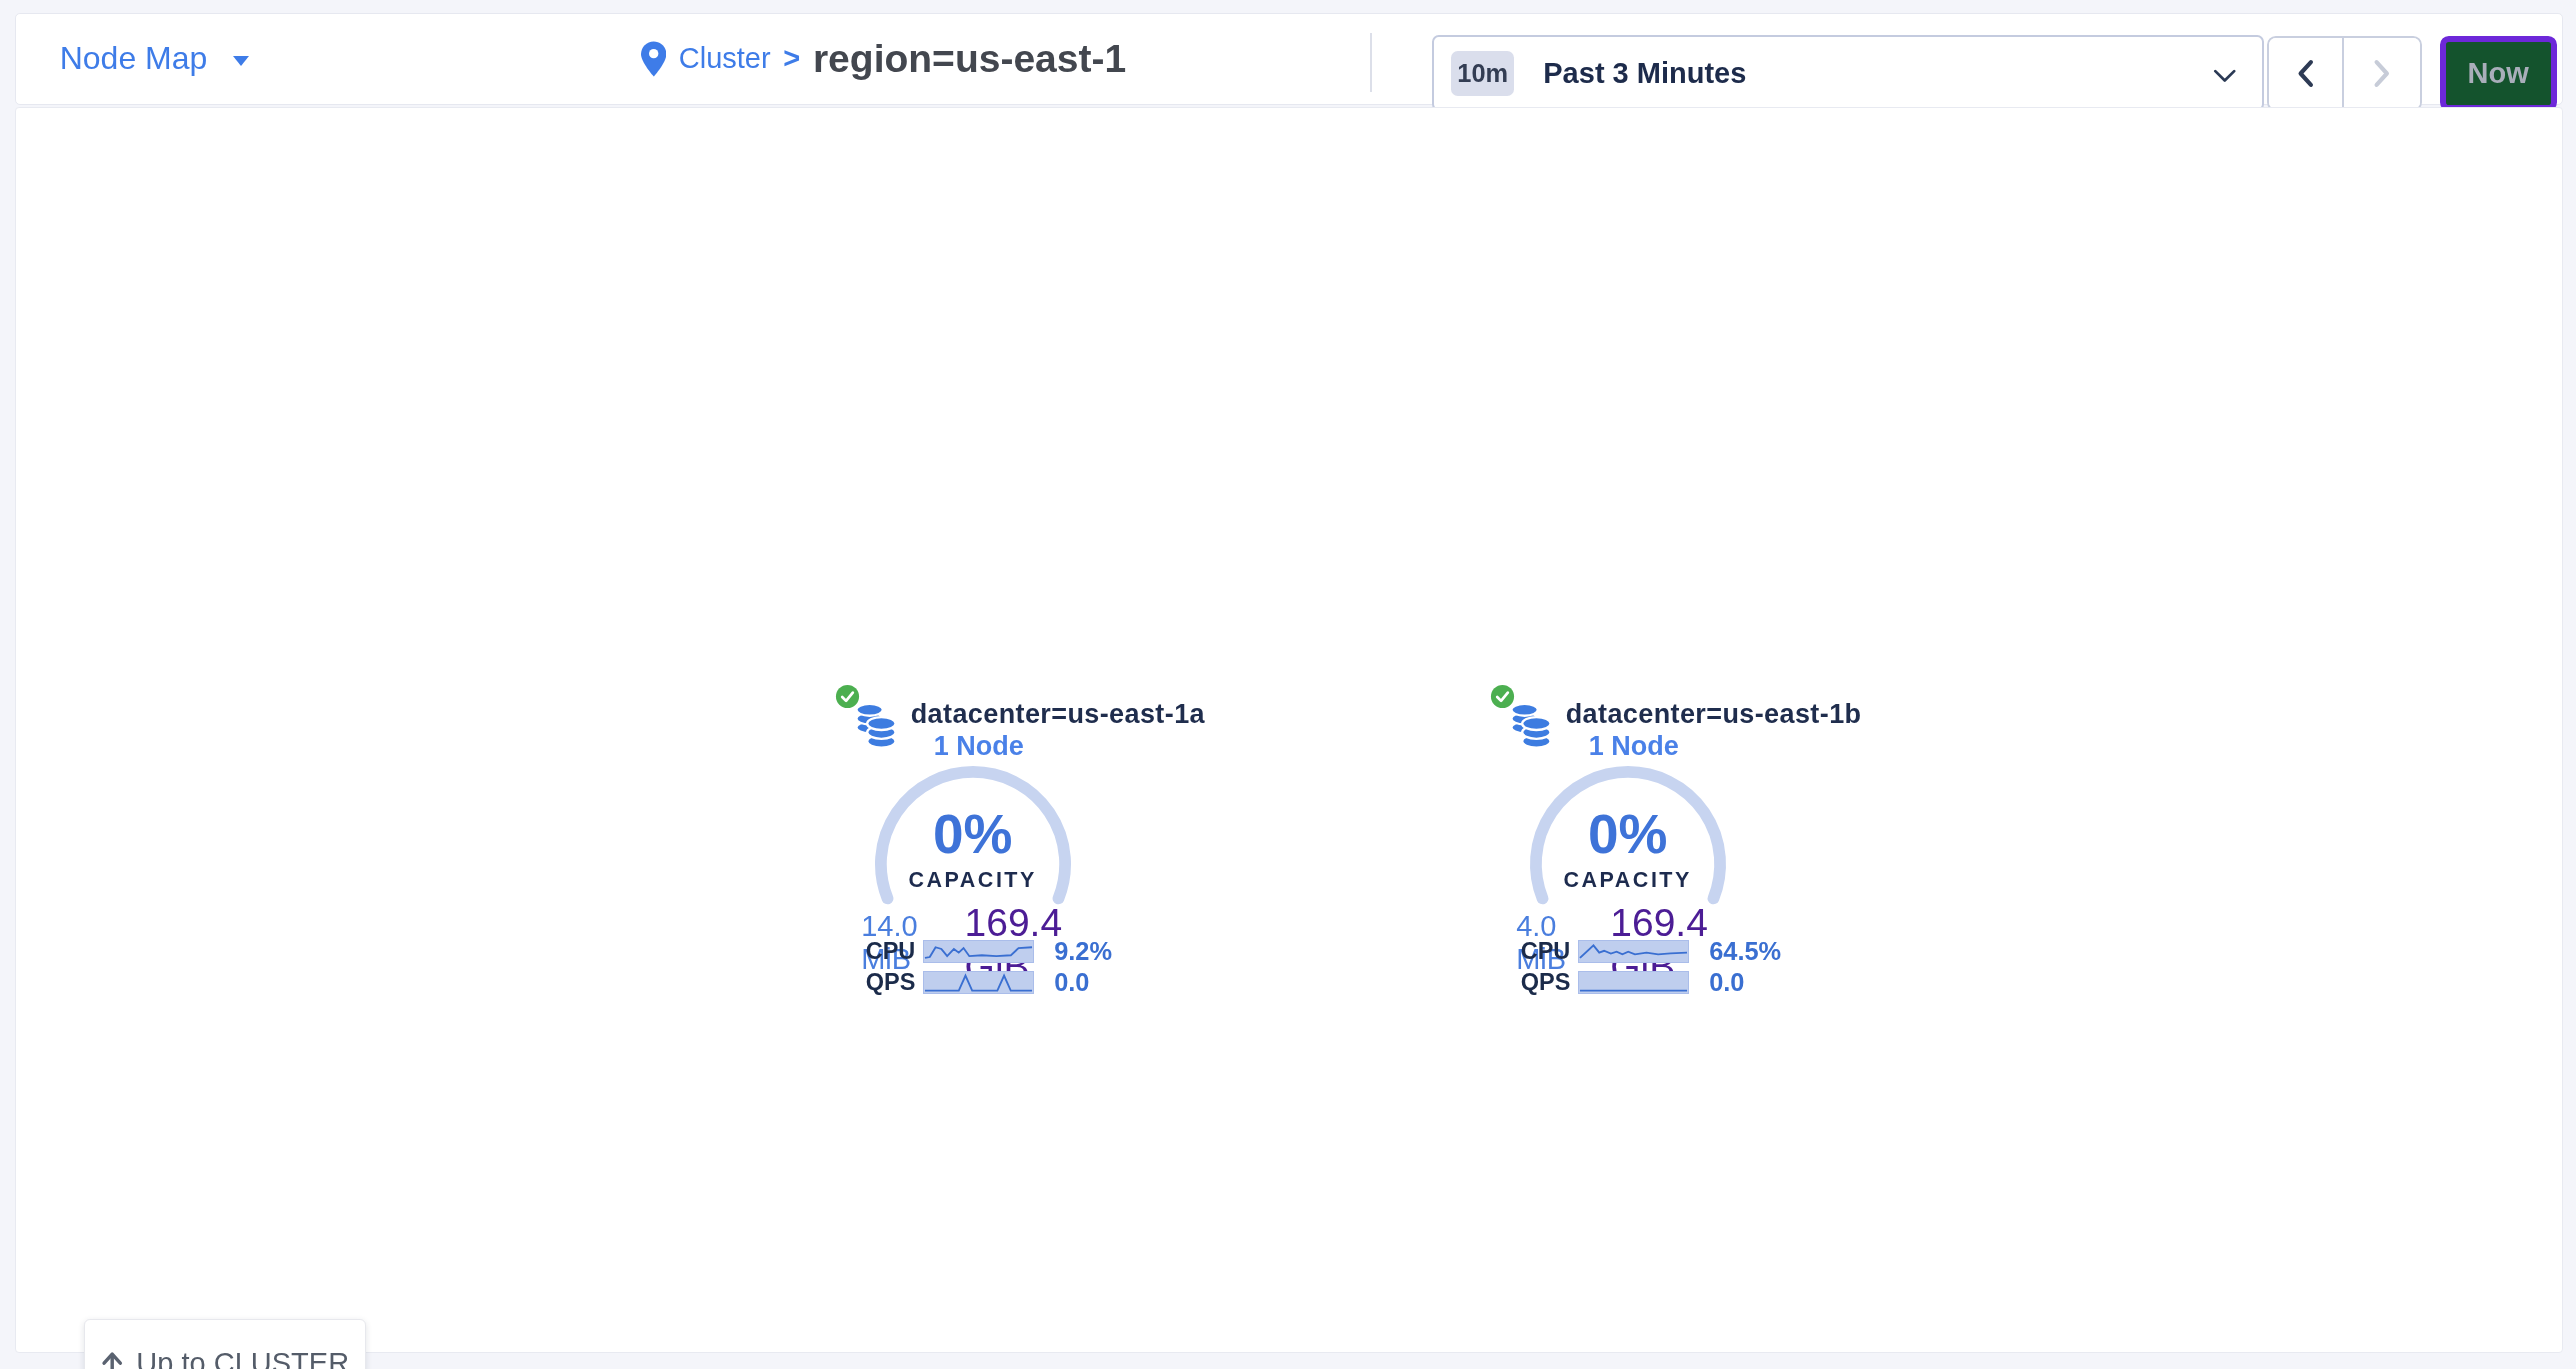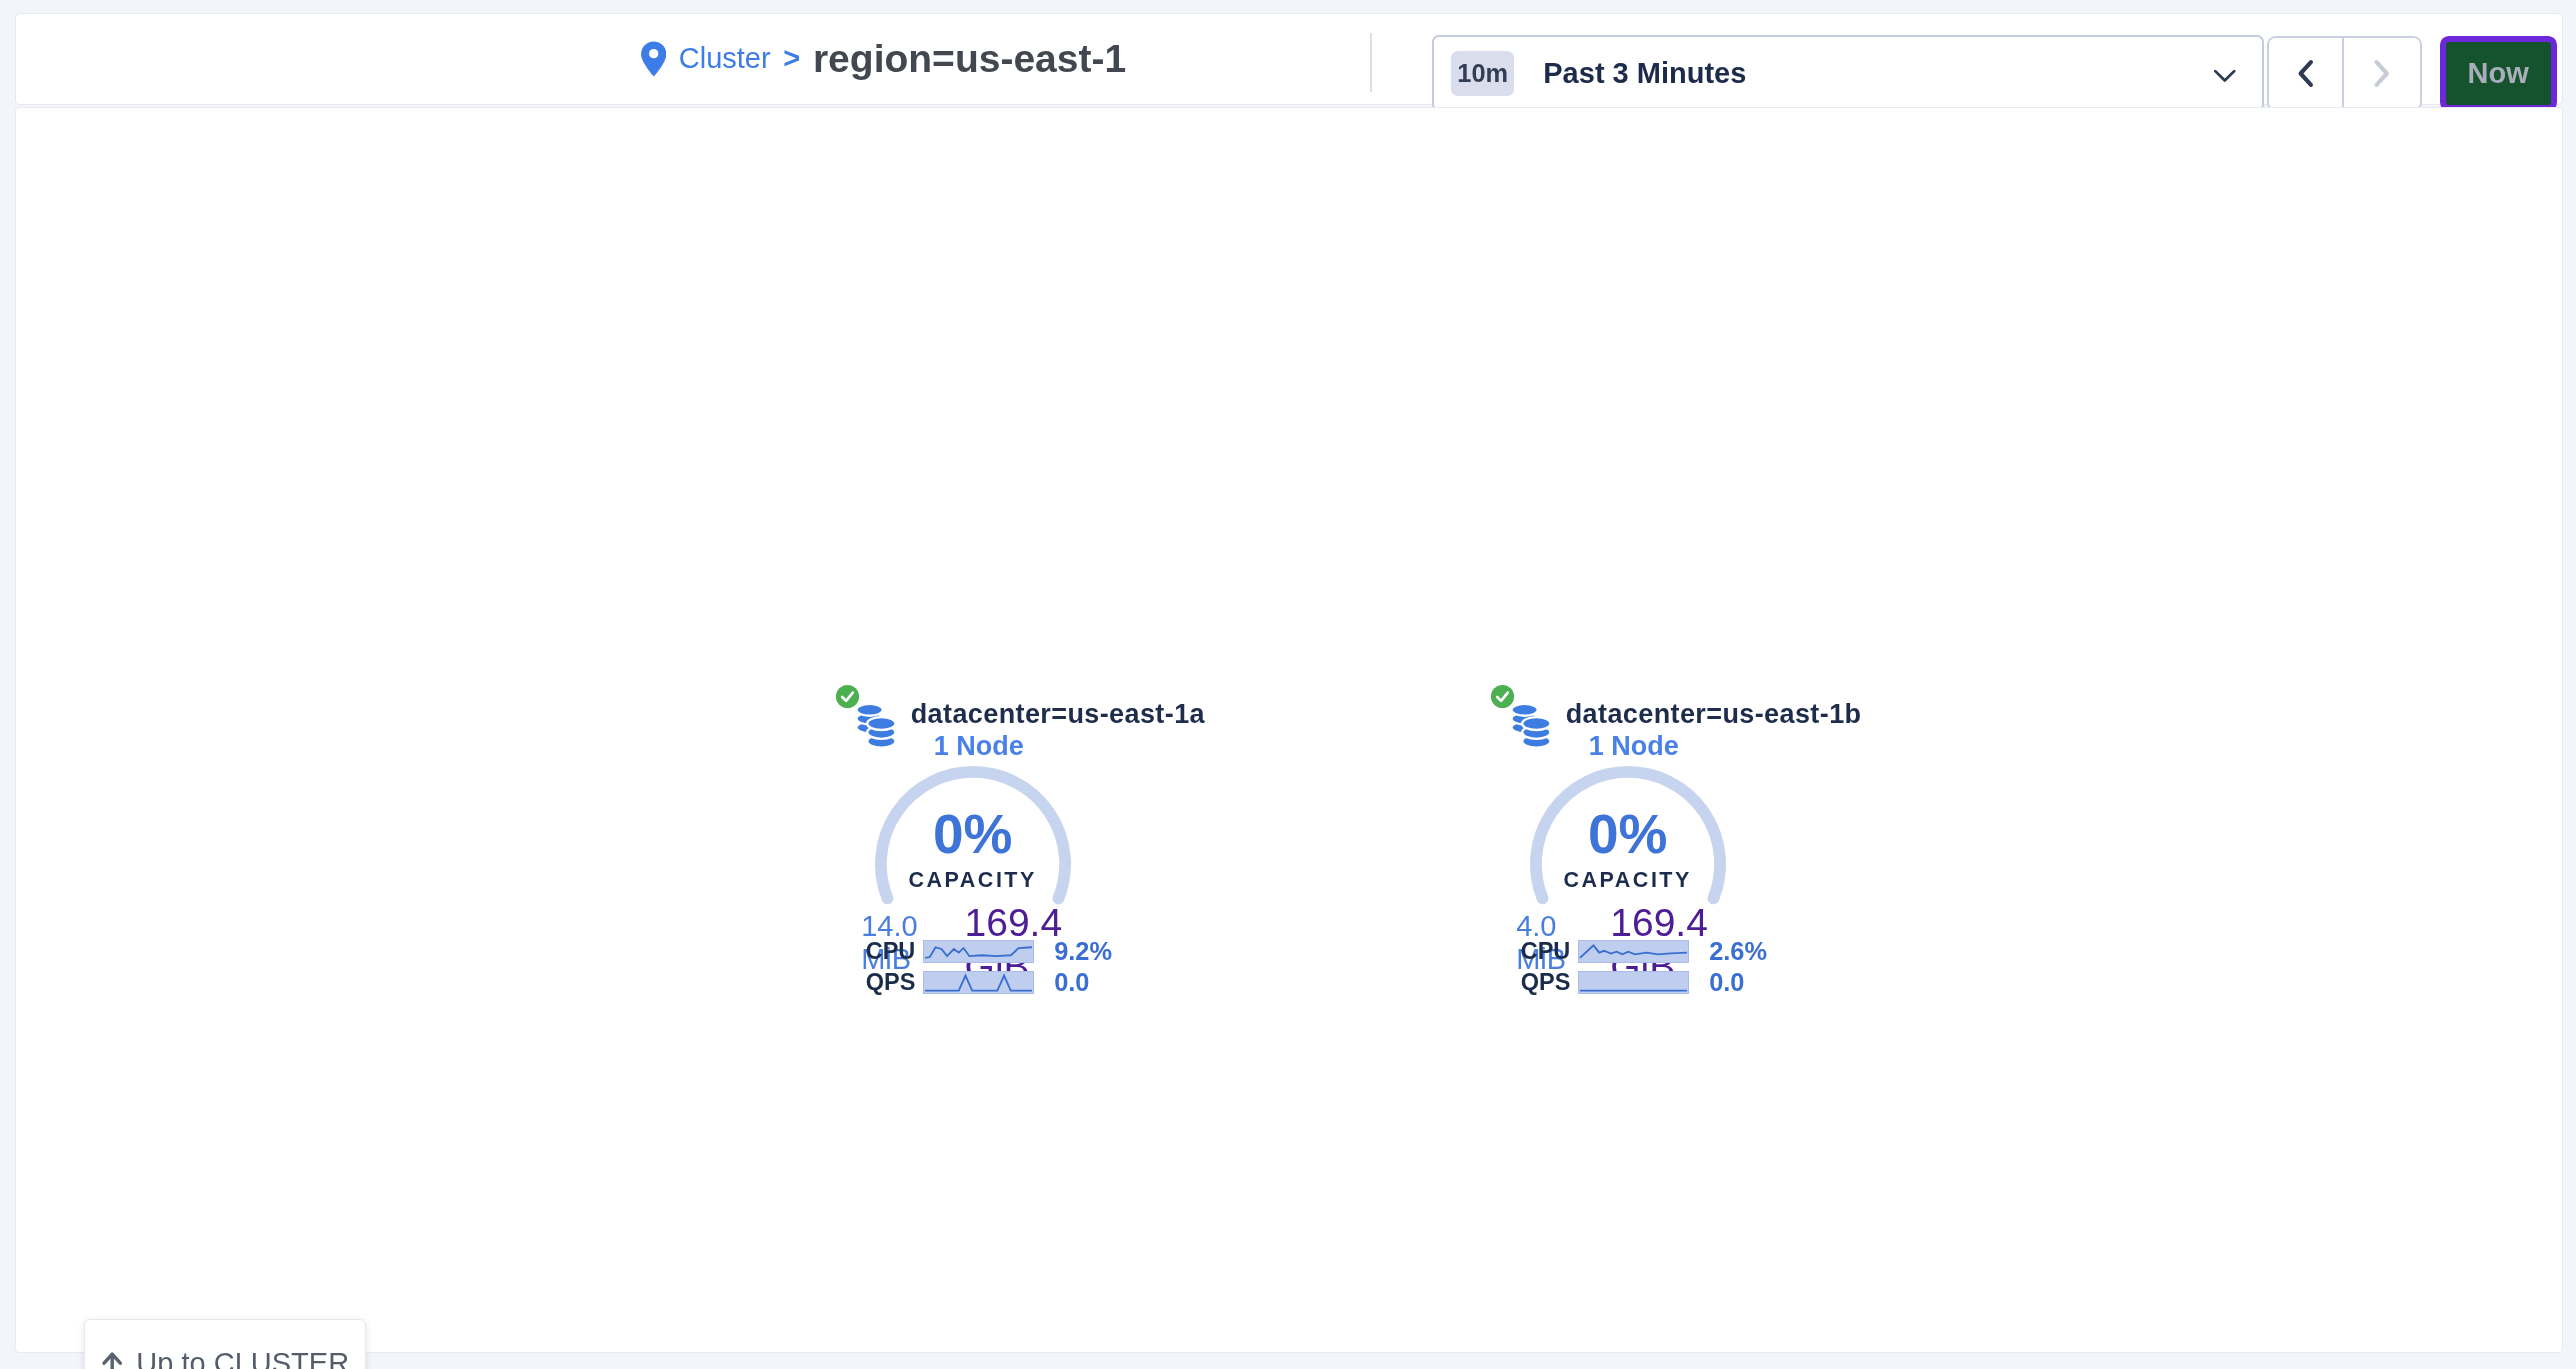--- a/index.html
+++ b/index.html
@@ -125,20 +125,24 @@
     font-size:29px; color:#545c69; cursor:pointer;
   }
 </style>
 </head>
 <body>
 
 <div class="page">
 
   <header class="topbar">
 
+    <div class="view-selector">
+      <span class="vs-label">Node Map</span>
+      <span class="caret-down"></span>
+    </div>
 
     <div class="breadcrumb">
       <span style="display:flex;">
         <svg width="25.4" height="36" viewBox="0 0 26 36">
           <path d="M13 0C5.8 0 0 5.8 0 13c0 8.6 13 23 13 23s13-14.4 13-23C26 5.8 20.2 0 13 0z" fill="#3e7ce8"></path>
           <circle cx="13" cy="12.5" r="4.8" fill="#ffffff"></circle>
         </svg>
       </span>
       <a class="crumb-link">Cluster</a>
       <span class="crumb-sep">&gt;</span>
@@ -262,21 +266,21 @@
       <div class="cap-row">
         <span class="cap-used">4.0 MiB</span>
         <span class="cap-total">169.4 GiB</span>
       </div>
 
       <div class="metric-row cpu">
         <span class="metric-label">CPU</span>
         <svg class="spark-box" viewBox="0 0 113 23" preserveAspectRatio="none">
           <polyline fill="none" stroke="#3a6fd1" stroke-width="2" points="1,19 8,12 15,5 21,13 26,11 33,14 39,12 45,15 51,12 58,15 70,13 82,15 95,14 112,13"></polyline>
         </svg>
-        <span class="metric-value">2.6%</span>
+        <span class="metric-value">64.5%</span>
       </div>
 
       <div class="metric-row qps">
         <span class="metric-label">QPS</span>
         <svg class="spark-box" viewBox="0 0 113 23" preserveAspectRatio="none">
           <polyline fill="none" stroke="#3a6fd1" stroke-width="2" points="1,21 112,21"></polyline>
         </svg>
         <span class="metric-value">0.0</span>
       </div>
     </div>

